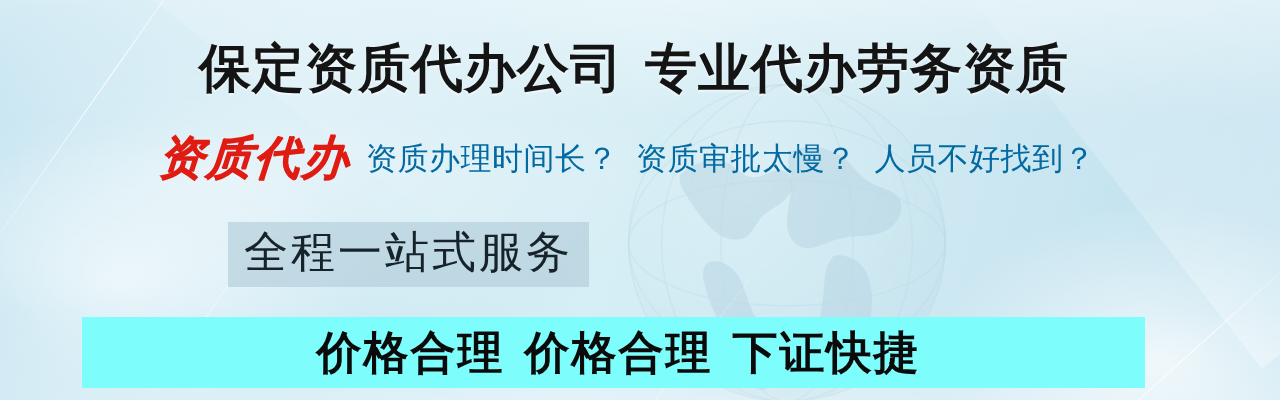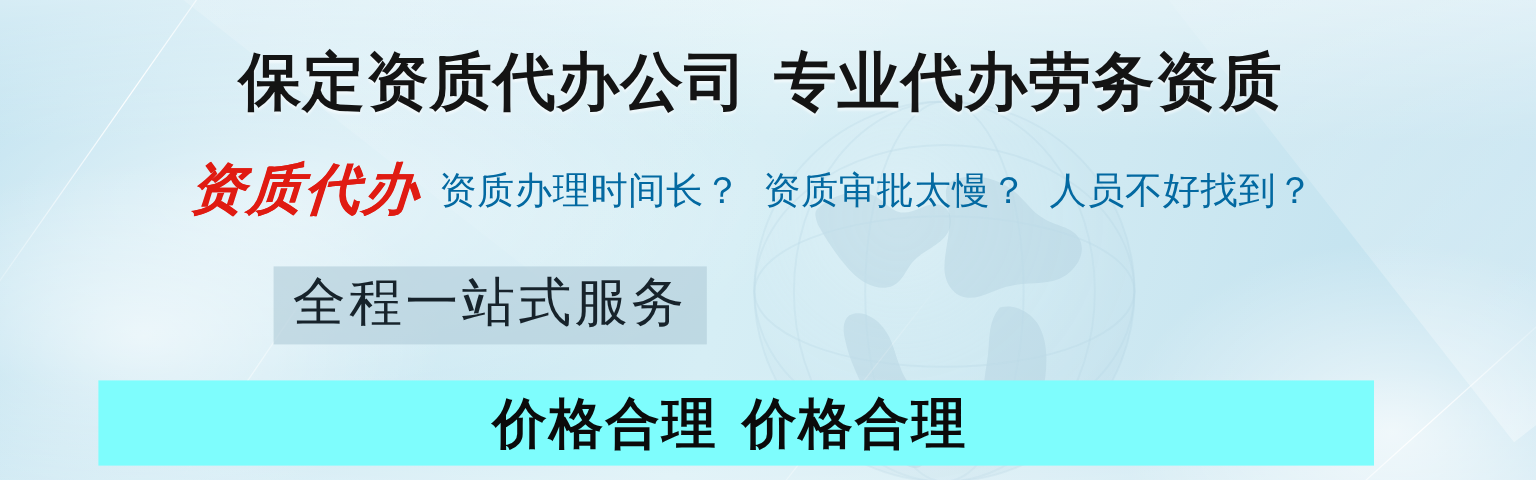--- a/index.html
+++ b/index.html
@@ -220,17 +220,18 @@
 
     <div class="service-box">
       <span>全程一站式服务</span>
     </div>
 
     <div class="benefits">
       <span>价格合理</span>
         <span class="sep"></span>
         <span>价格合理</span>
         <span class="sep"></span>
+        <span>下证快捷</span>
         <span class="sep2"></span>
     </div>
 
   </div>
 </div>
 
 </body></html>

